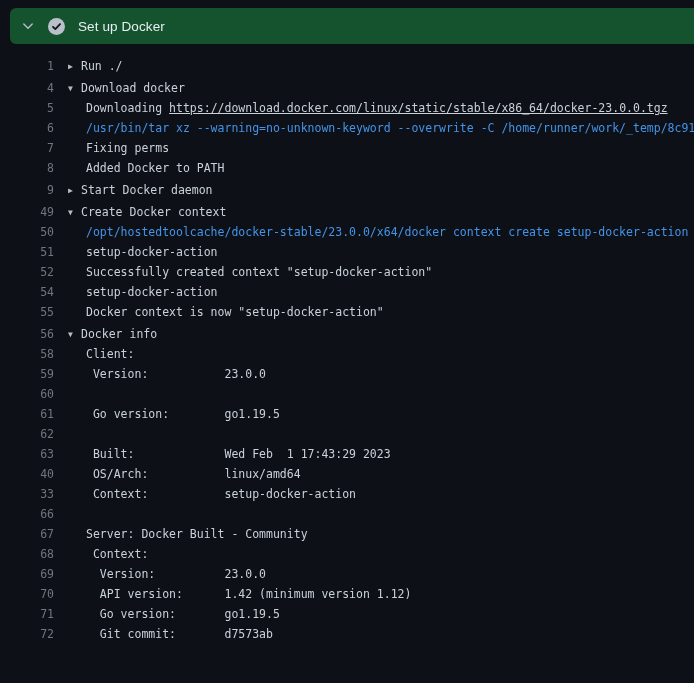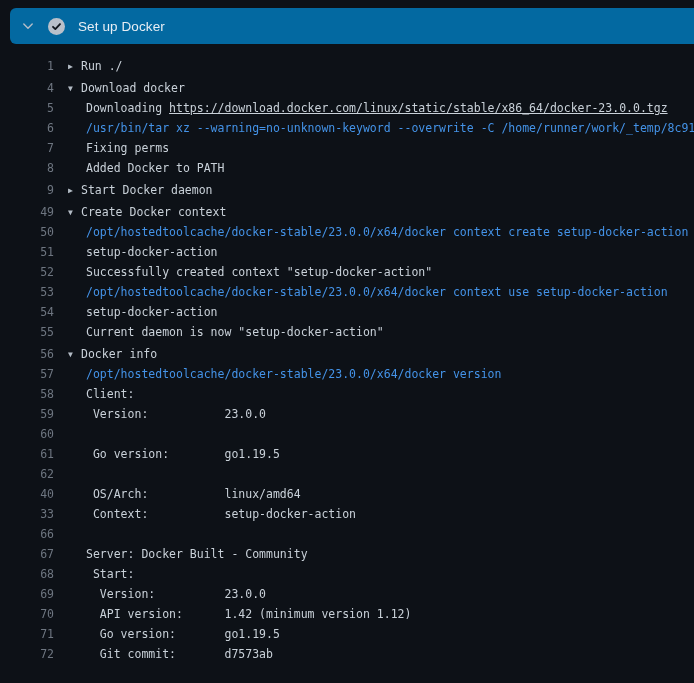--- a/index.html
+++ b/index.html
@@ -8,21 +8,21 @@
     background: #0d1117;
     overflow: hidden;
     font-family: "DejaVu Sans Mono", monospace;
   }
   .page { position: relative; width: 694px; height: 683px; }
 
   
   .step-header {
     position: absolute;
     left: 10px; top: 8px; right: 0; height: 36px;
-    background: #0369a1;
+    background: #14532d;
     border-radius: 6px 0 0 6px;
     display: flex;
     align-items: center;
     padding-left: 10px;
     cursor: pointer;
   }
   .chev-wrap { width: 16px; display: flex; justify-content: center; }
   .status-wrap { margin-left: 12px; width: 17px; height: 17px; display: flex; }
   .step-title {
     margin-left: 13px;
@@ -95,37 +95,36 @@
         <div class="row"><span class="num">8</span><span class="child-content"><span class="t-plain">Added Docker to PATH</span></span></div>
       </div>
       <div class="group-block">
         <div class="row"><span class="num">9</span><span class="group-content"><span class="arrow">▶</span><span class="t-plain">Start Docker daemon</span></span></div>
       </div>
       <div class="group-block">
         <div class="row"><span class="num">49</span><span class="group-content"><span class="arrow">▼</span><span class="t-plain">Create Docker context</span></span></div>
         <div class="row"><span class="num">50</span><span class="child-content"><span class="t-command">/opt/hostedtoolcache/docker-stable/23.0.0/x64/docker context create setup-docker-action </span></span></div>
         <div class="row"><span class="num">51</span><span class="child-content"><span class="t-plain">setup-docker-action</span></span></div>
         <div class="row"><span class="num">52</span><span class="child-content"><span class="t-plain">Successfully created context "setup-docker-action"</span></span></div>
-        <div class="row"><span class="num">53</span><span class="child-content"><span class="t-command">/opt/hostedtoolcache/docker-stable/23.0.0/x64/docker context use setup-docker-action</span></span></div>
         <div class="row"><span class="num">54</span><span class="child-content"><span class="t-plain">setup-docker-action</span></span></div>
-        <div class="row"><span class="num">55</span><span class="child-content"><span class="t-plain">Current daemon is now "setup-docker-action"</span></span></div>
+        <div class="row"><span class="num">55</span><span class="child-content"><span class="t-plain">Docker context is now "setup-docker-action"</span></span></div>
       </div>
       <div class="group-block">
         <div class="row"><span class="num">56</span><span class="group-content"><span class="arrow">▼</span><span class="t-plain">Docker info</span></span></div>
-        <div class="row"><span class="num">57</span><span class="child-content"><span class="t-command">/opt/hostedtoolcache/docker-stable/23.0.0/x64/docker version</span></span></div>
         <div class="row"><span class="num">58</span><span class="child-content"><span class="t-plain">Client:</span></span></div>
         <div class="row"><span class="num">59</span><span class="child-content"><span class="t-plain"> Version:           23.0.0</span></span></div>
         <div class="row"><span class="num">60</span></div>
         <div class="row"><span class="num">61</span><span class="child-content"><span class="t-plain"> Go version:        go1.19.5</span></span></div>
         <div class="row"><span class="num">62</span></div>
+        <div class="row"><span class="num">63</span><span class="child-content"><span class="t-plain"> Built:             Wed Feb  1 17:43:29 2023</span></span></div>
         <div class="row"><span class="num">40</span><span class="child-content"><span class="t-plain"> OS/Arch:           linux/amd64</span></span></div>
         <div class="row"><span class="num">33</span><span class="child-content"><span class="t-plain"> Context:           setup-docker-action</span></span></div>
         <div class="row"><span class="num">66</span><span class="child-content"><span class="t-plain"></span></span></div>
         <div class="row"><span class="num">67</span><span class="child-content"><span class="t-plain">Server: Docker Built - Community</span></span></div>
-        <div class="row"><span class="num">68</span><span class="child-content"><span class="t-plain"> Start:</span></span></div>
+        <div class="row"><span class="num">68</span><span class="child-content"><span class="t-plain"> Context:</span></span></div>
         <div class="row"><span class="num">69</span><span class="child-content"><span class="t-plain">  Version:          23.0.0</span></span></div>
         <div class="row"><span class="num">70</span><span class="child-content"><span class="t-plain">  API version:      1.42 (minimum version 1.12)</span></span></div>
         <div class="row"><span class="num">71</span><span class="child-content"><span class="t-plain">  Go version:       go1.19.5</span></span></div>
         <div class="row"><span class="num">72</span><span class="child-content"><span class="t-plain">  Git commit:       d7573ab</span></span></div>
       </div>
     </div>
 
 </div>
 
 </body></html>

